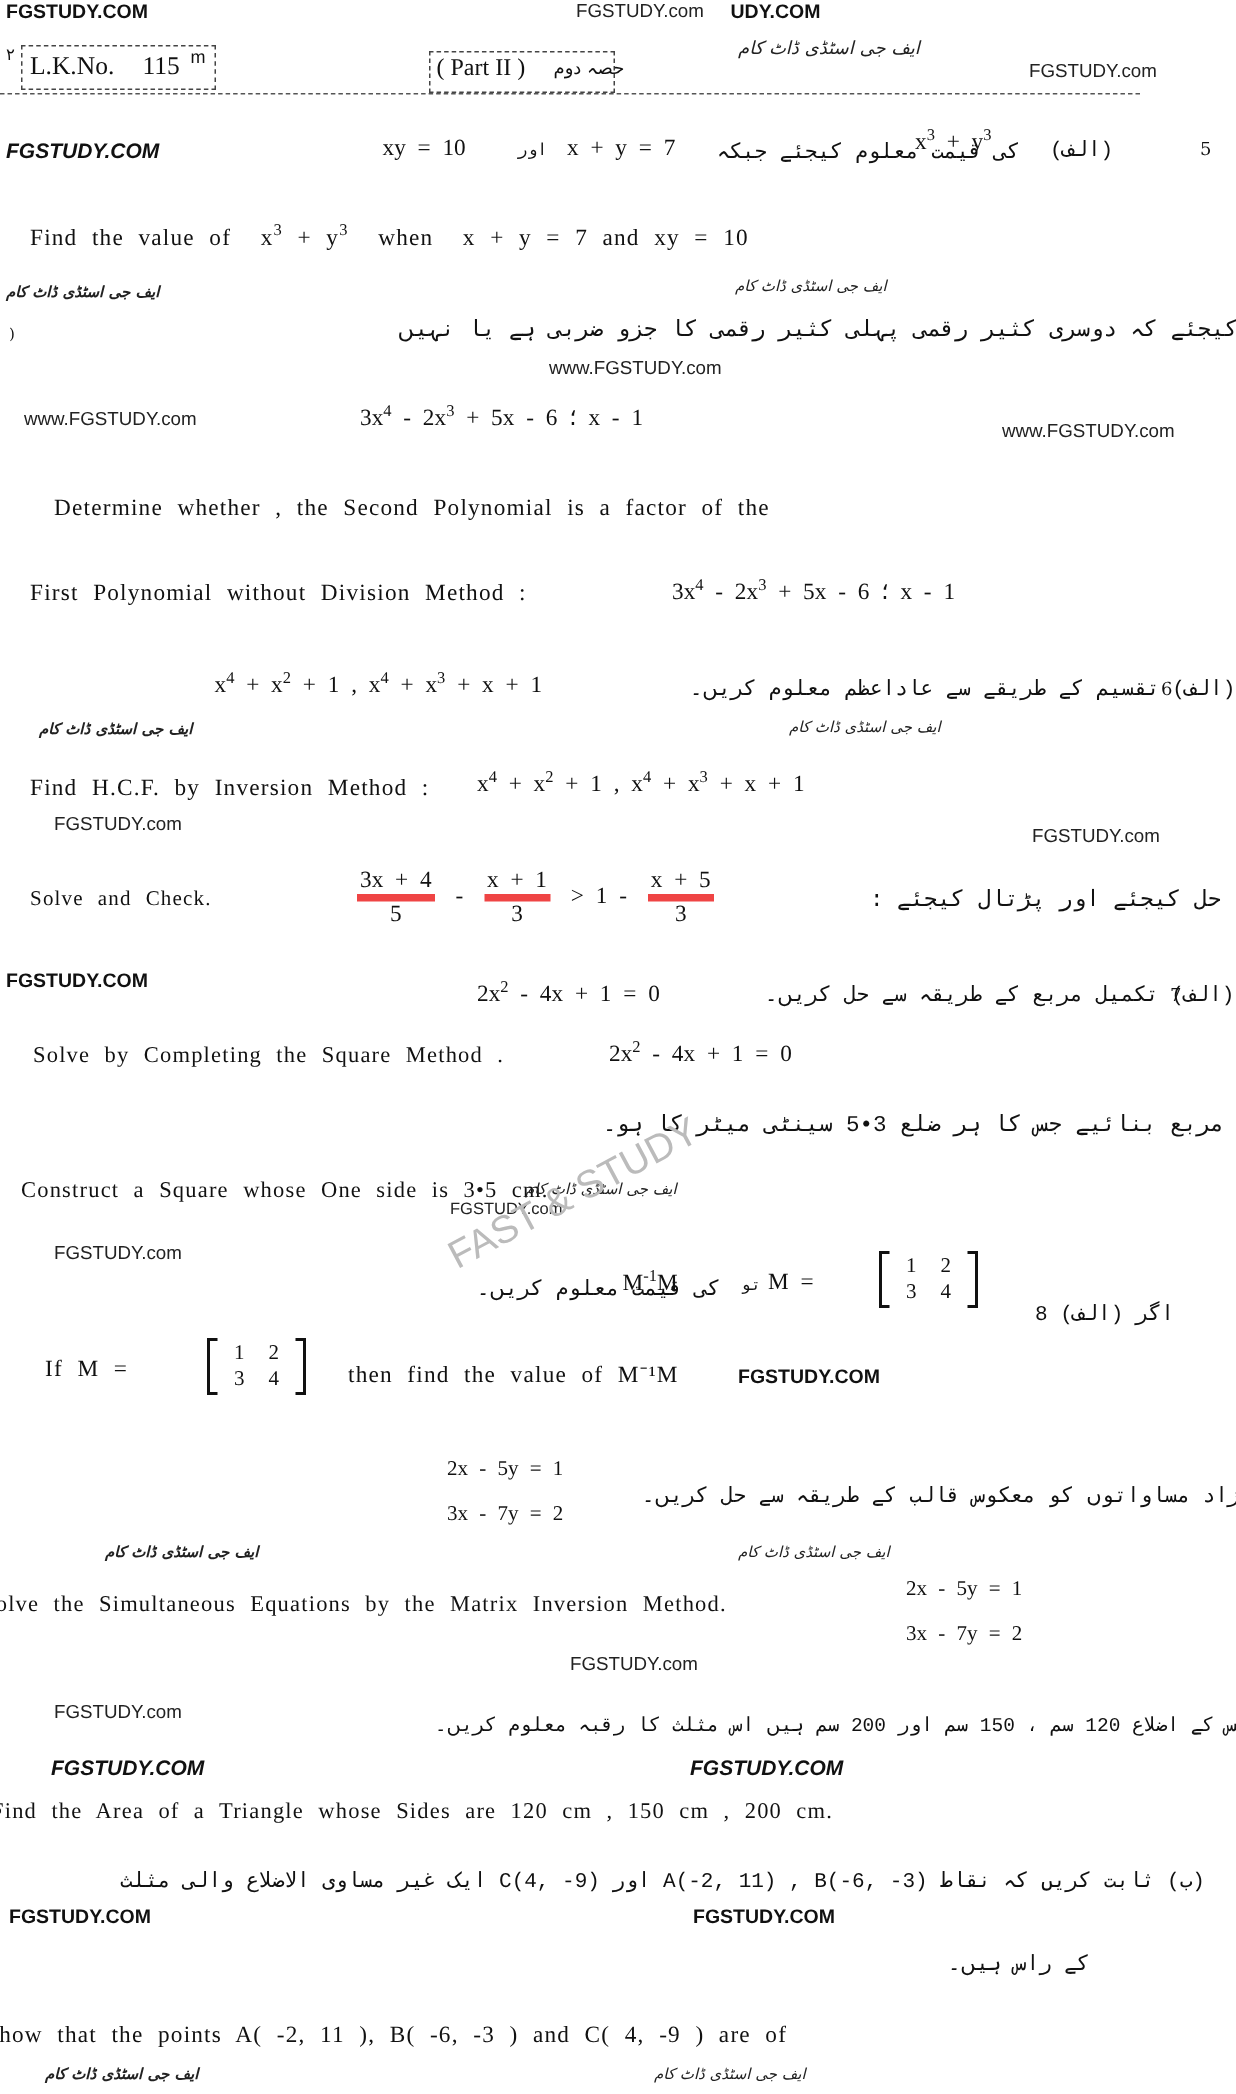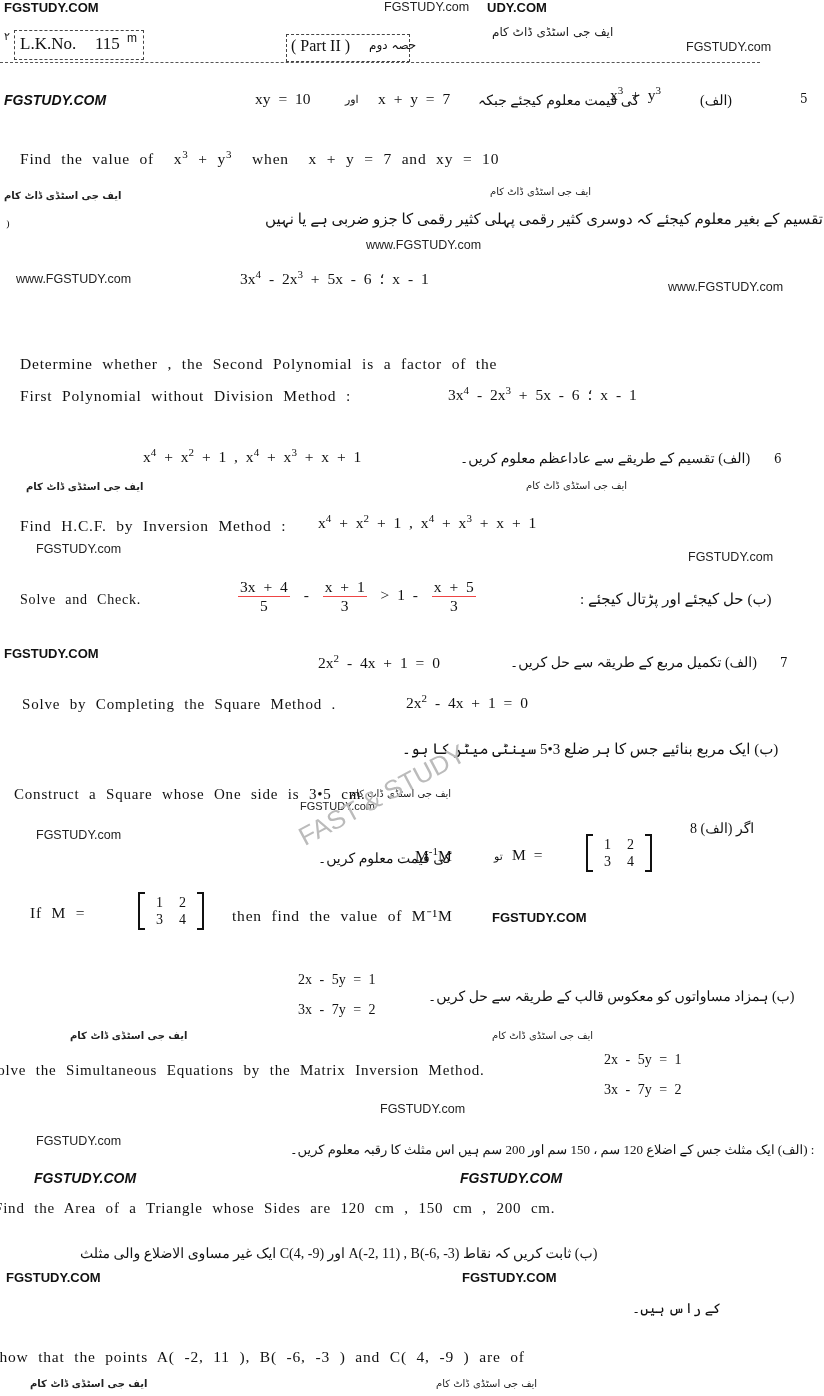--- a/index.html
+++ b/index.html
@@ -1,29 +1,29 @@
 <!DOCTYPE html>
 <html><head>
 <meta charset="utf-8">
 <style>
   html, body { margin:0; padding:0; background:#ffffff; }
   body { width:824px; height:1396px; position:relative; overflow:hidden; color:#111; font-family:"DejaVu Serif", serif; }
   .abs { position:absolute; white-space:nowrap; }
   .wm-bold { font-family:"Liberation Sans", sans-serif; font-weight:bold; font-size:13px; color:#111; }
   .wm-bold-i { font-family:"Liberation Sans", sans-serif; font-weight:bold; font-style:italic; font-size:14px; color:#111; }
   .wm-light { font-family:"Liberation Sans", sans-serif; font-size:12.5px; color:#222; }
-  .wm-urdu { font-family:"DejaVu Sans", sans-serif; font-size:10px; color:#222; direction:rtl; }
-  .urdu { font-family:Liberation Serif, serif; font-size:14px; color:#111; direction:rtl; }
+  .wm-urdu { font-family:"DejaVu Sans", sans-serif; font-size:10px; color:#222; direction:rtl;font-style:italic; }
+  .urdu { font-family:Liberation Mono, monospace; font-size:14px; color:#111; direction:rtl; }
   .en { font-family:"Liberation Serif", serif; font-size:15.5px; color:#111; letter-spacing:0.8px; word-spacing:5px; }
   .math { font-family:"Liberation Serif", serif; font-size:15.5px; color:#111; word-spacing:4px; }
   sup { font-size:11px; }
   .box { position:absolute; border:1px dashed #444; }
   .dash-line { position:absolute; left:0; top:62px; width:760px; border-top:1px dashed #555; }
   .frac { display:inline-block; vertical-align:middle; text-align:center; margin:0 6px; }
-  .frac .num { display:block; border-bottom:1px solid #ef4444; padding:0 2px; }
+  .frac .num { display:block; border-bottom:5px solid #ef4444; padding:0 2px; }
   .frac .den { display:block; }
   .matrix { display:inline-block; vertical-align:middle; position:relative; padding:0 10px; margin:0 4px; }
   .matrix::before, .matrix::after { content:""; position:absolute; top:-2px; bottom:-2px; width:5px; border:2px solid #111; }
   .matrix::before { left:0; border-right:none; }
   .matrix::after { right:0; border-left:none; }
   .matrix table { border-collapse:collapse; font-family:"Liberation Serif", serif; font-size:14px; }
   .matrix td { padding:0 8px; line-height:17px; text-align:center; }
   .faint { color:#bbb; }
 </style>
 </head>
@@ -68,21 +68,21 @@
 <div class="abs" style="left:6px;top:218px;font-size:10px;">)</div>
 <div class="abs urdu" style="left:265px;top:210px;font-size:15px;">
   
   <span>تقسیم کے بغیر معلوم کیجئے کہ دوسری کثیر رقمی پہلی کثیر رقمی کا جزو ضربی ہے یا نہیں</span>
 </div>
 <div class="abs wm-light" style="left:366px;top:238px;">www.FGSTUDY.com</div>
 <div class="abs wm-light" style="left:16px;top:272px;">www.FGSTUDY.com</div>
 <div class="abs math" style="left:240px;top:268px;">3x<sup>4</sup> - 2x<sup>3</sup> + 5x - 6 ؛ x - 1</div>
 <div class="abs wm-light" style="left:668px;top:280px;">www.FGSTUDY.com</div>
 
-<div class="abs en" style="left:20px;top:330px;margin-top:25px;">Determine whether , the Second Polynomial is a factor of the</div>
+<div class="abs en" style="left:36px;top:330px;">Determine whether , the Second Polynomial is a factor of the</div>
 <div class="abs en" style="left:20px;top:387px;">First Polynomial without Division Method :</div>
 <div class="abs math" style="left:448px;top:384px;">3x<sup>4</sup> - 2x<sup>3</sup> + 5x - 6 ؛ x - 1</div>
 
 <div class="abs math" style="left:143px;top:446px;">x<sup>4</sup> + x<sup>2</sup> + 1 , x<sup>4</sup> + x<sup>3</sup> + x + 1</div>
 <div class="abs urdu" style="left:460px;top:450px;">
   <span>(الف)</span>
   <span>تقسیم کے طریقے سے عاداعظم معلوم کریں۔</span>
 </div>
 <div class="abs" style="left:774px;top:452px;font-size:12px;">6</div>
 <div class="abs wm-urdu" style="left:26px;top:481px;font-weight:bold;">ایف جی اسٹڈی ڈاٹ کام</div>
@@ -139,21 +139,21 @@
             <td>2</td>
           </tr>
       <tr>
             <td>3</td>
             <td>4</td>
           </tr>
     </tbody>
       </table>
   </span>
 </div>
-<div class="abs urdu" style="left:690px;top:820px;">
+<div class="abs urdu" style="left:690px;top:868px;">
   <span>اگر</span>
   <span>(الف)</span>
   <span>8</span>
 </div>
 
 <div class="abs en" style="left:30px;top:904px;">If M =</div>
 <div class="abs" style="left:134px;top:894px;">
   <span class="matrix">
     <table>
       <tbody>

